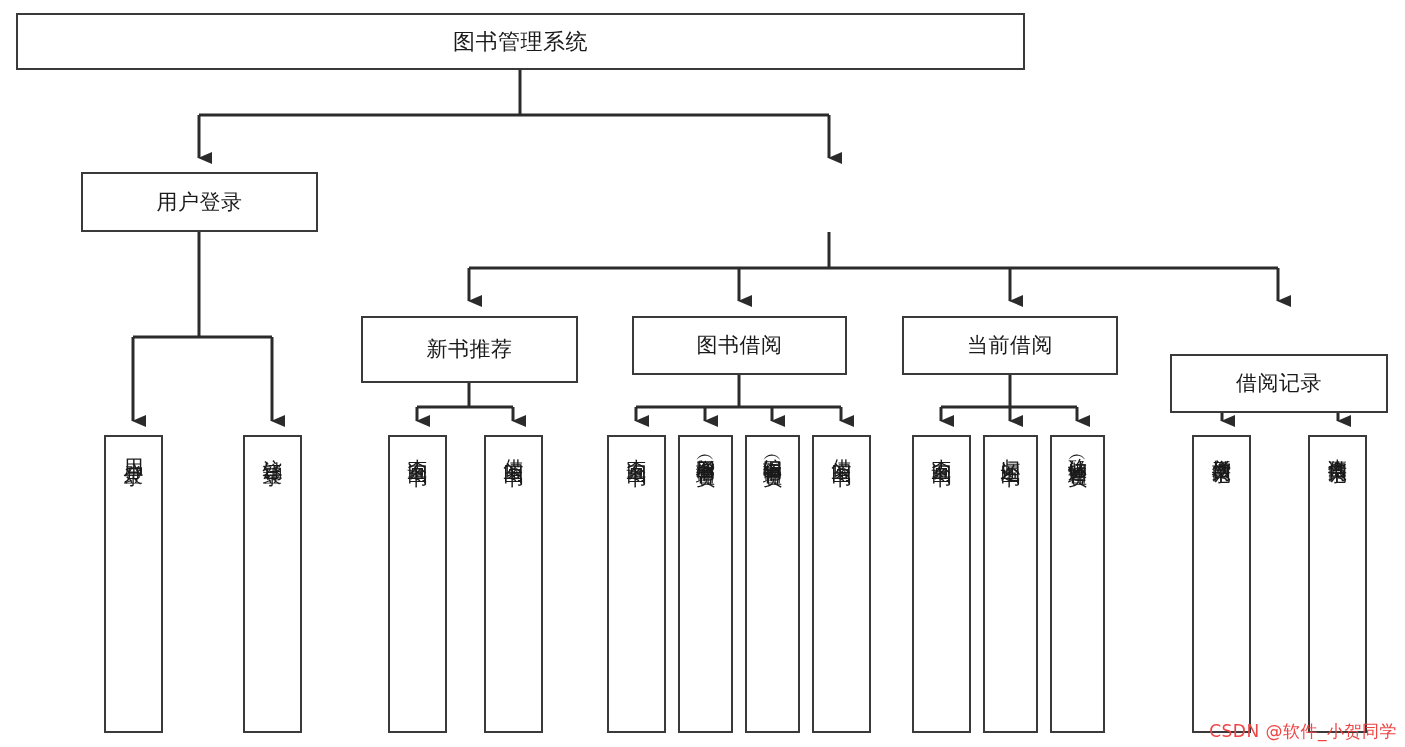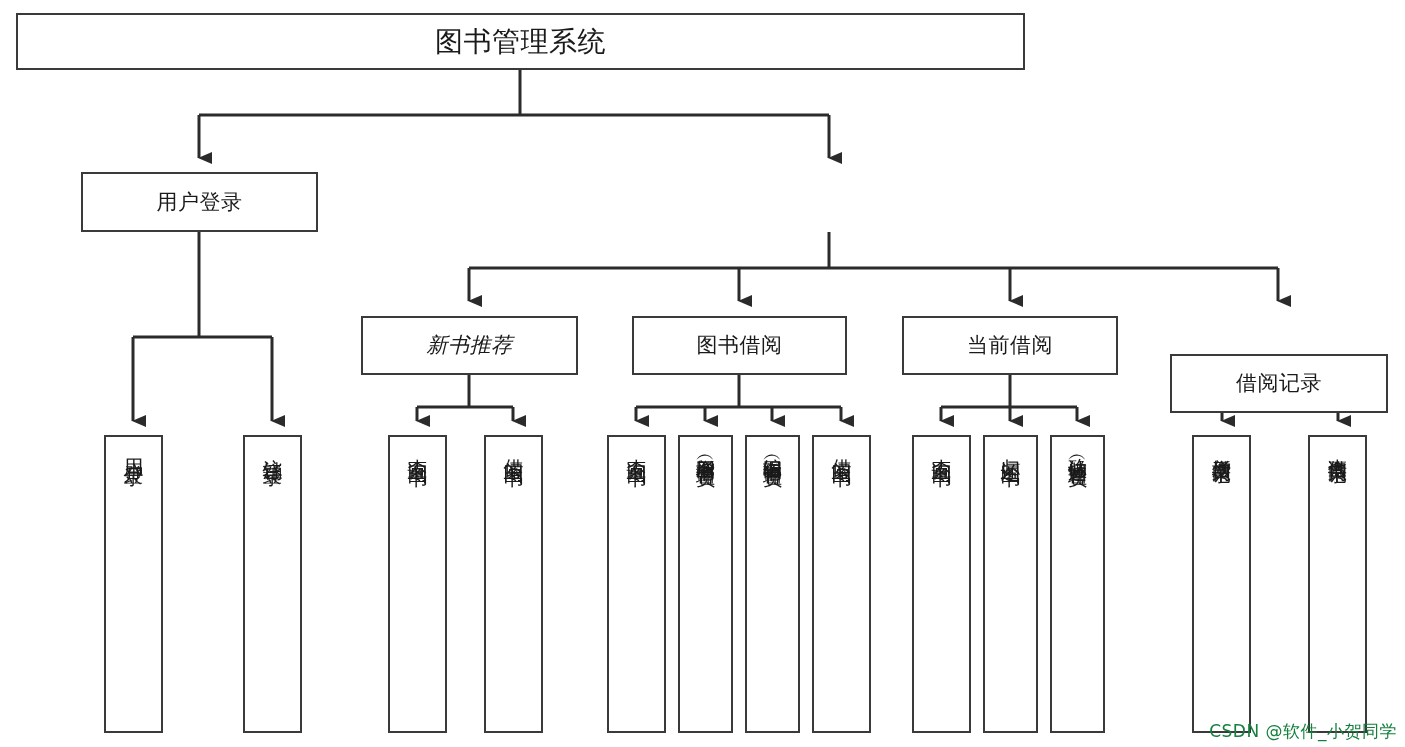--- a/index.html
+++ b/index.html
@@ -40,21 +40,21 @@
     text-align: center;
     line-height: 1.18;
     letter-spacing: 0.5px;
   }
   
   .node-h .node-label {
     font-size: 21px;
     white-space: nowrap;
   }
   .node-root .node-label {
-    font-size: 28px;
+    font-size: 22px;
   }
   
   .node-v {
     align-items: flex-start;
     justify-content: center;
     padding-top: 6px;
   }
   .node-v .node-label {
     writing-mode: vertical-rl;
     text-orientation: upright;
@@ -65,21 +65,21 @@
   }
   .node-v.tall .node-label {
     font-size: 19px;
     letter-spacing: 1.5px;
   }
   .watermark {
     position: absolute;
     right: 8px;
     bottom: 4px;
     font-size: 17px;
-    color: #15803d;
+    color: #ef4444;
     white-space: nowrap;
     letter-spacing: 0.5px;
     user-select: none;
   }
 </style>
 </head>
 <body>
 
 <div id="diagram-canvas">
 
@@ -136,21 +136,21 @@
   </svg>
 
   <div class="node node-h node-root" style="left:16px; top:13px; width:1009px; height:57px;">
     <span class="node-label">图书管理系统</span>
   </div>
 
   <div class="node node-h" style="left:81px; top:172px; width:237px; height:60px;">
     <span class="node-label">用户登录</span>
   </div>
 
-  <div class="node node-h" style="left:361px; top:316px; width:217px; height:59px;font-style:italic;">
+  <div class="node node-h" style="left:361px; top:316px; width:217px; height:67px;">
     <span class="node-label">新书推荐</span>
   </div>
   <div class="node node-h" style="left:902px; top:316px; width:216px; height:59px;">
     <span class="node-label">当前借阅</span>
   </div>
   <div class="node node-h" style="left:632px; top:316px; width:215px; height:59px;">
     <span class="node-label">图书借阅</span>
   </div>
   <div class="node node-h" style="left:1170px; top:316px; width:218px; height:59px;margin-top:38px;">
     <span class="node-label">借阅记录</span>

